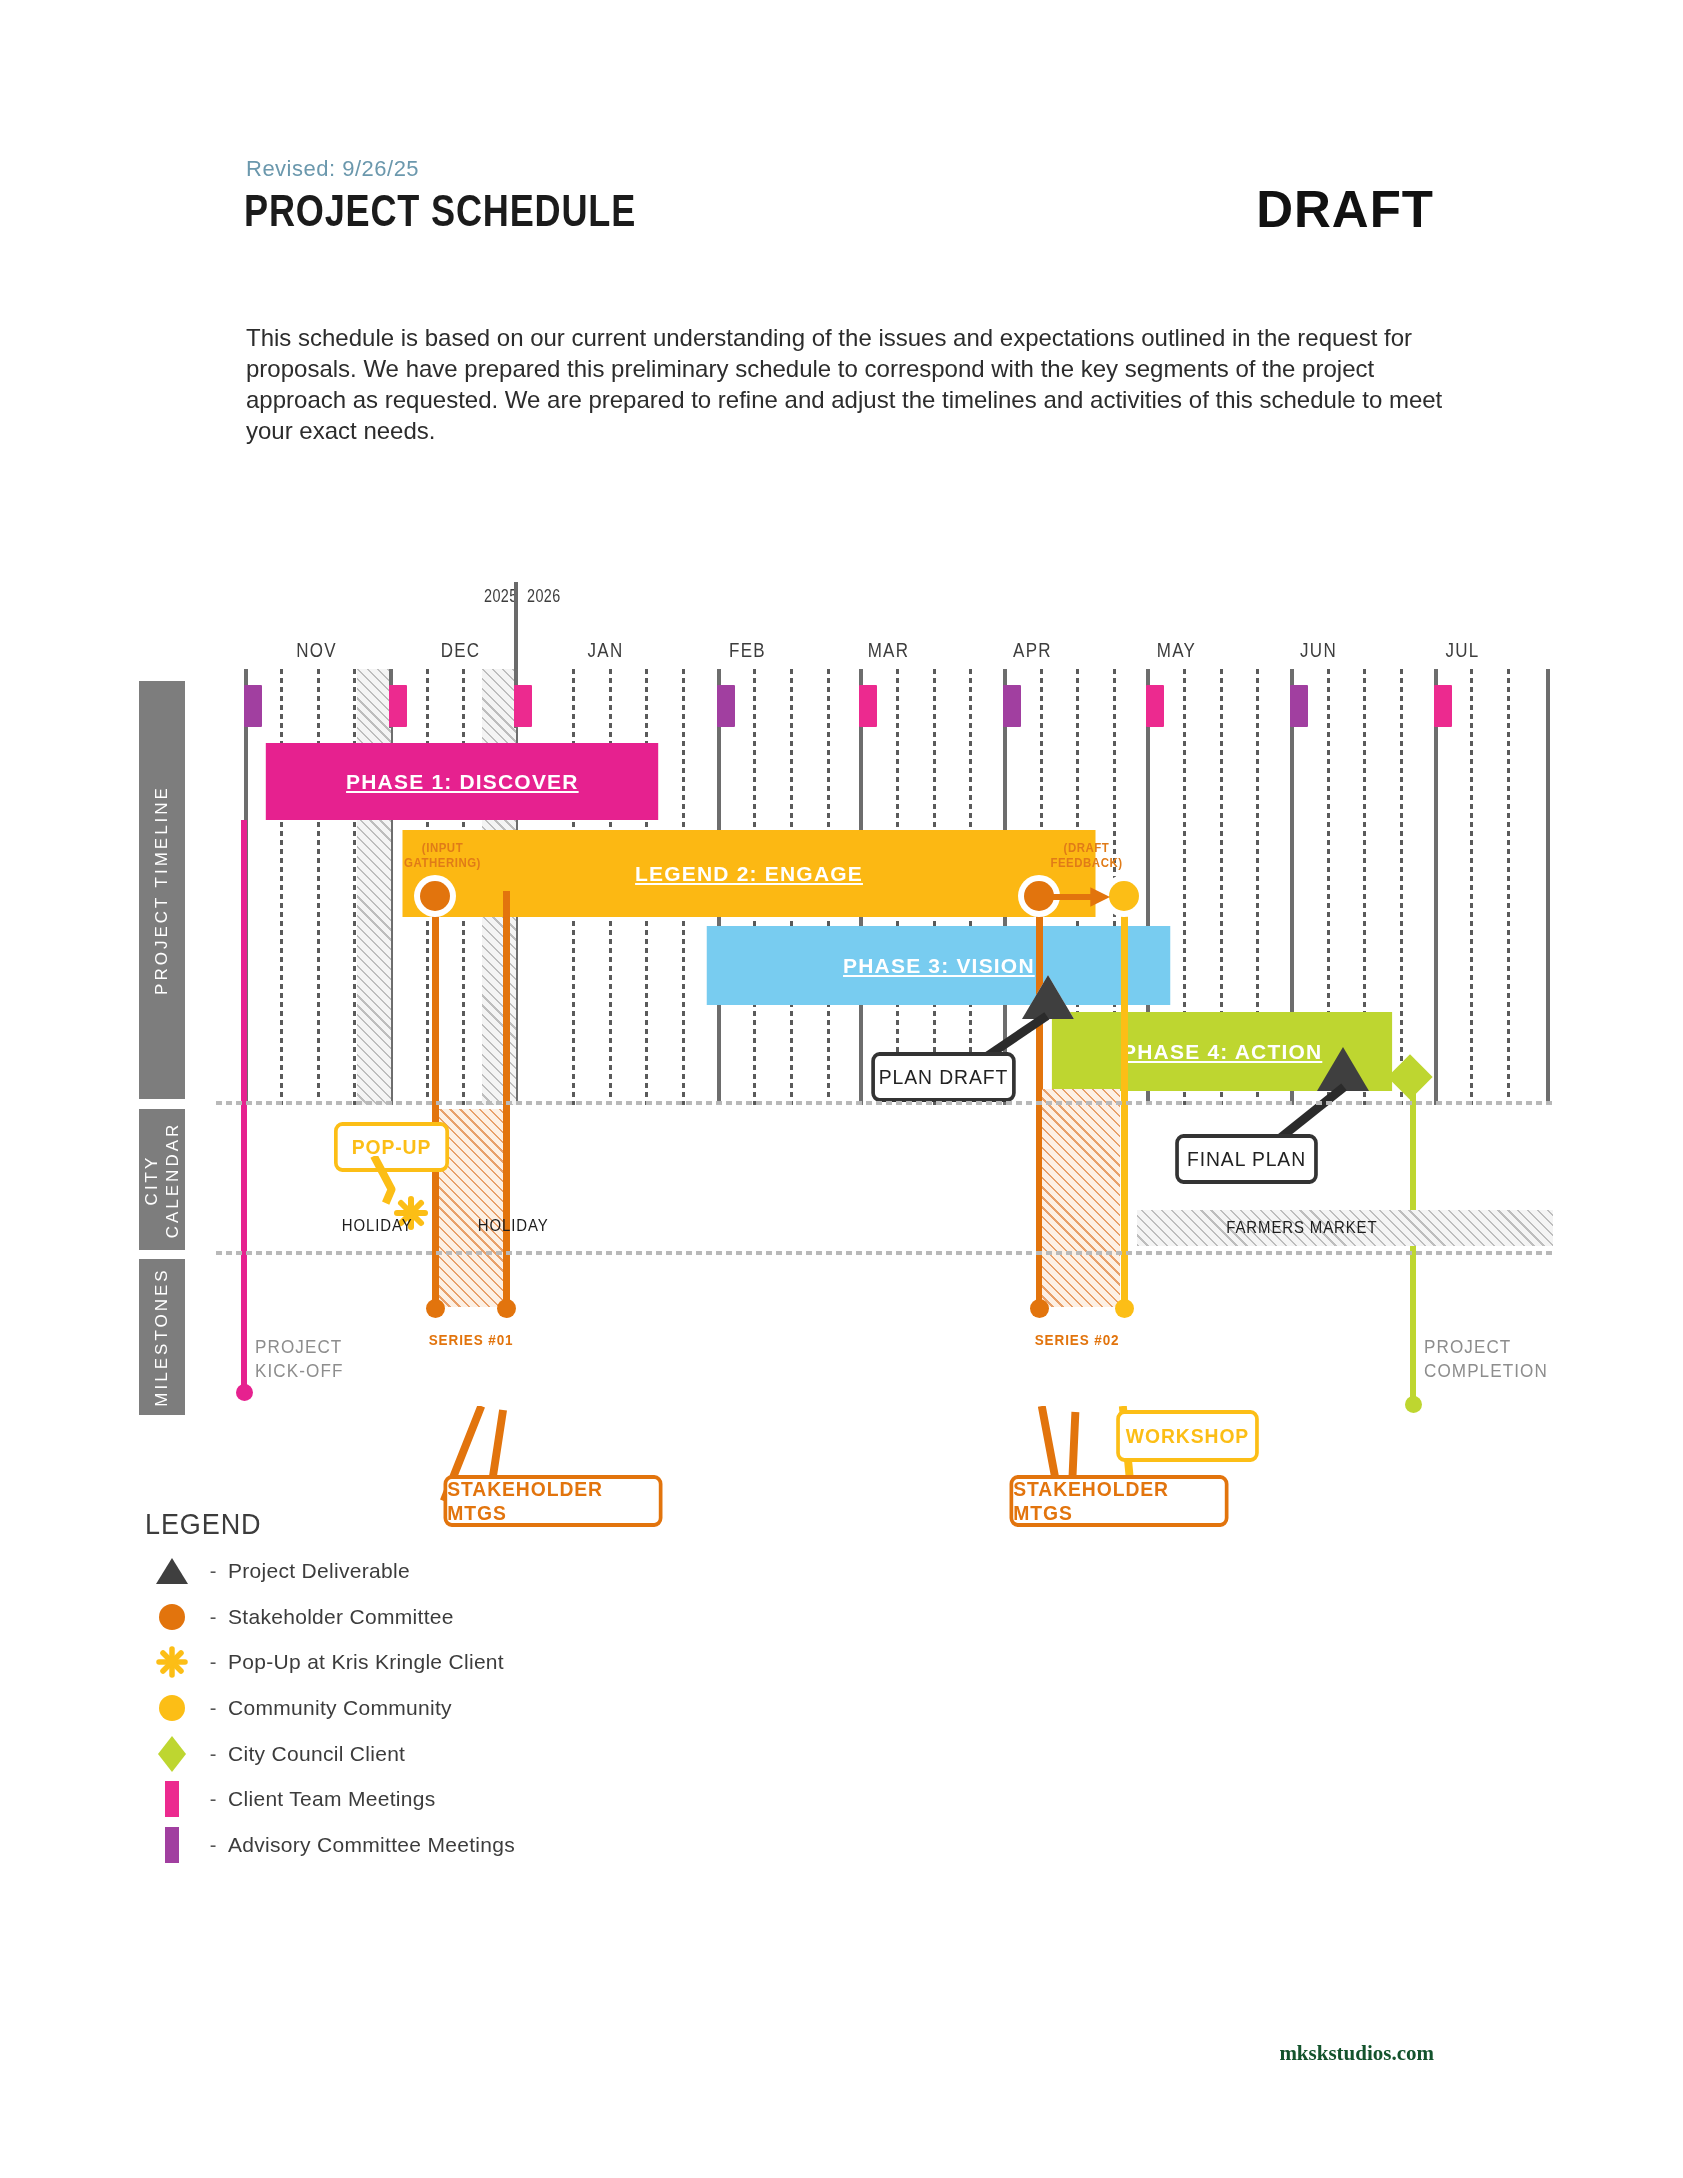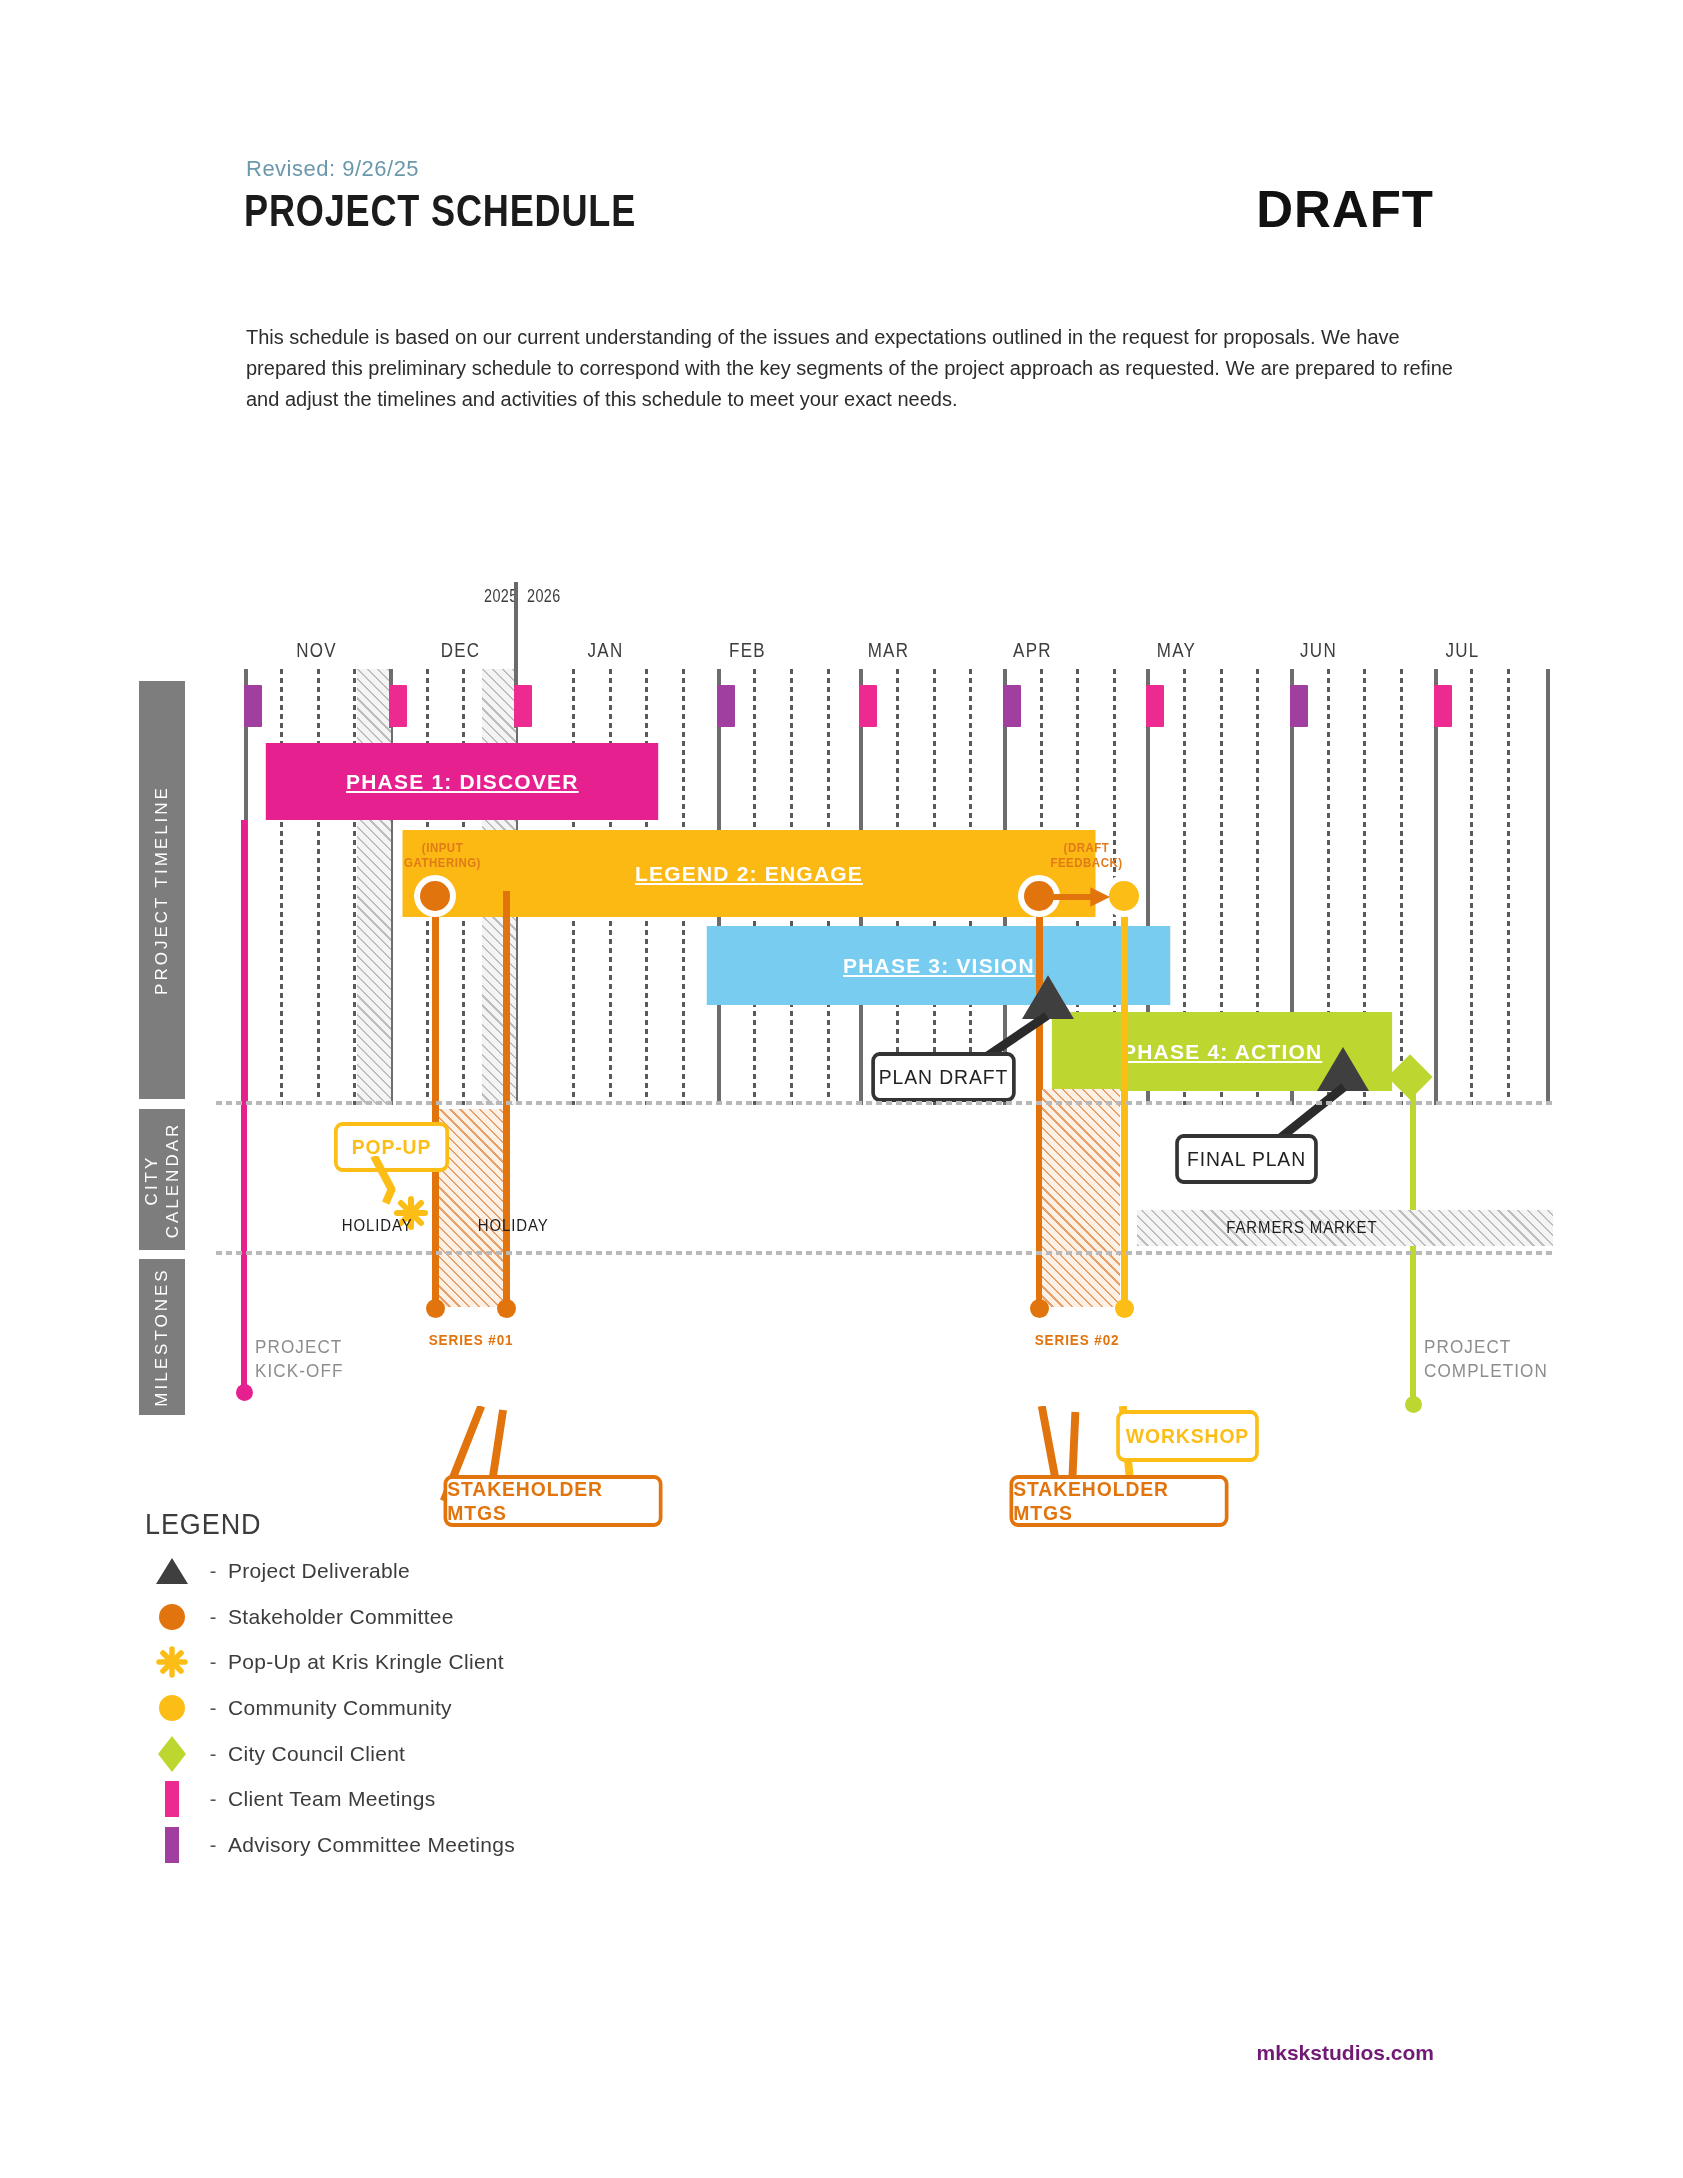--- a/index.html
+++ b/index.html
@@ -20,21 +20,21 @@
     position:absolute;left:244px;top:186px;
     font-size:44px;font-weight:700;color:#1b1b1b;
     letter-spacing:1px;transform:scaleX(.82);transform-origin:left top;
   }
   .brand{
     position:absolute;right:249px;top:180px;
     font-size:51px;font-weight:800;color:#111;letter-spacing:1px;
   }
   .intro{
     position:absolute;left:246px;top:322px;width:1216px;
-    font-size:20px;line-height:31px;color:#2c2c2c;
+    font-size:24px;line-height:31px;color:#2c2c2c;
   }
 
   
   .tl{position:absolute;left:0;top:0;width:1683px;height:1485px;}
   .yearlbl{position:absolute;font-size:18px;color:#3d3d3d;transform:scaleX(.8);transform-origin:left top;letter-spacing:0.5px;}
   .monthlbl{position:absolute;top:639px;font-size:20px;color:#3d3d3d;letter-spacing:1.5px;transform:scaleX(.85);transform-origin:center top;white-space:nowrap;}
 
   .vline{position:absolute;width:4px;background:#6d6d6d;}
   .vdash{position:absolute;width:3px;
     background-image:linear-gradient(#5a5a5a 55%,rgba(0,0,0,0) 0);
@@ -98,21 +98,21 @@
   .diamond{position:absolute;transform:rotate(45deg);}
 
   
   .legend-title{position:absolute;left:145px;top:1507px;font-size:30px;color:#3c3c3c;
     letter-spacing:1px;transform:scaleX(.9);transform-origin:left top;}
   .lrow{position:absolute;left:145px;display:flex;align-items:center;height:34px;}
   .lsym{width:53px;display:flex;align-items:center;justify-content:center;}
   .ldash{width:30px;text-align:center;font-size:20px;color:#555;}
   .ltxt{font-size:21px;color:#3c3c3c;letter-spacing:0.3px;}
 
-  .footer{position:absolute;right:249px;top:2041px;font-size:21px;font-weight:700;color:#701a75;}
+  .footer{position:absolute;right:249px;top:2041px;font-size:21px;font-weight:700;color:#14532d;font-family:Liberation Serif, serif;}
 </style>
 </head>
 <body>
 
 <div class="page">
 
   <div class="revised">Revised: 9/26/25</div>
   <div class="doc-title">PROJECT SCHEDULE</div>
   <div class="brand">DRAFT</div>
   <div class="intro">This schedule is based on our current understanding of the issues and expectations outlined in the request for proposals. We have prepared this preliminary schedule to correspond with the key segments of the project approach as requested. We are prepared to refine and adjust the timelines and activities of this schedule to meet your exact needs.</div>

